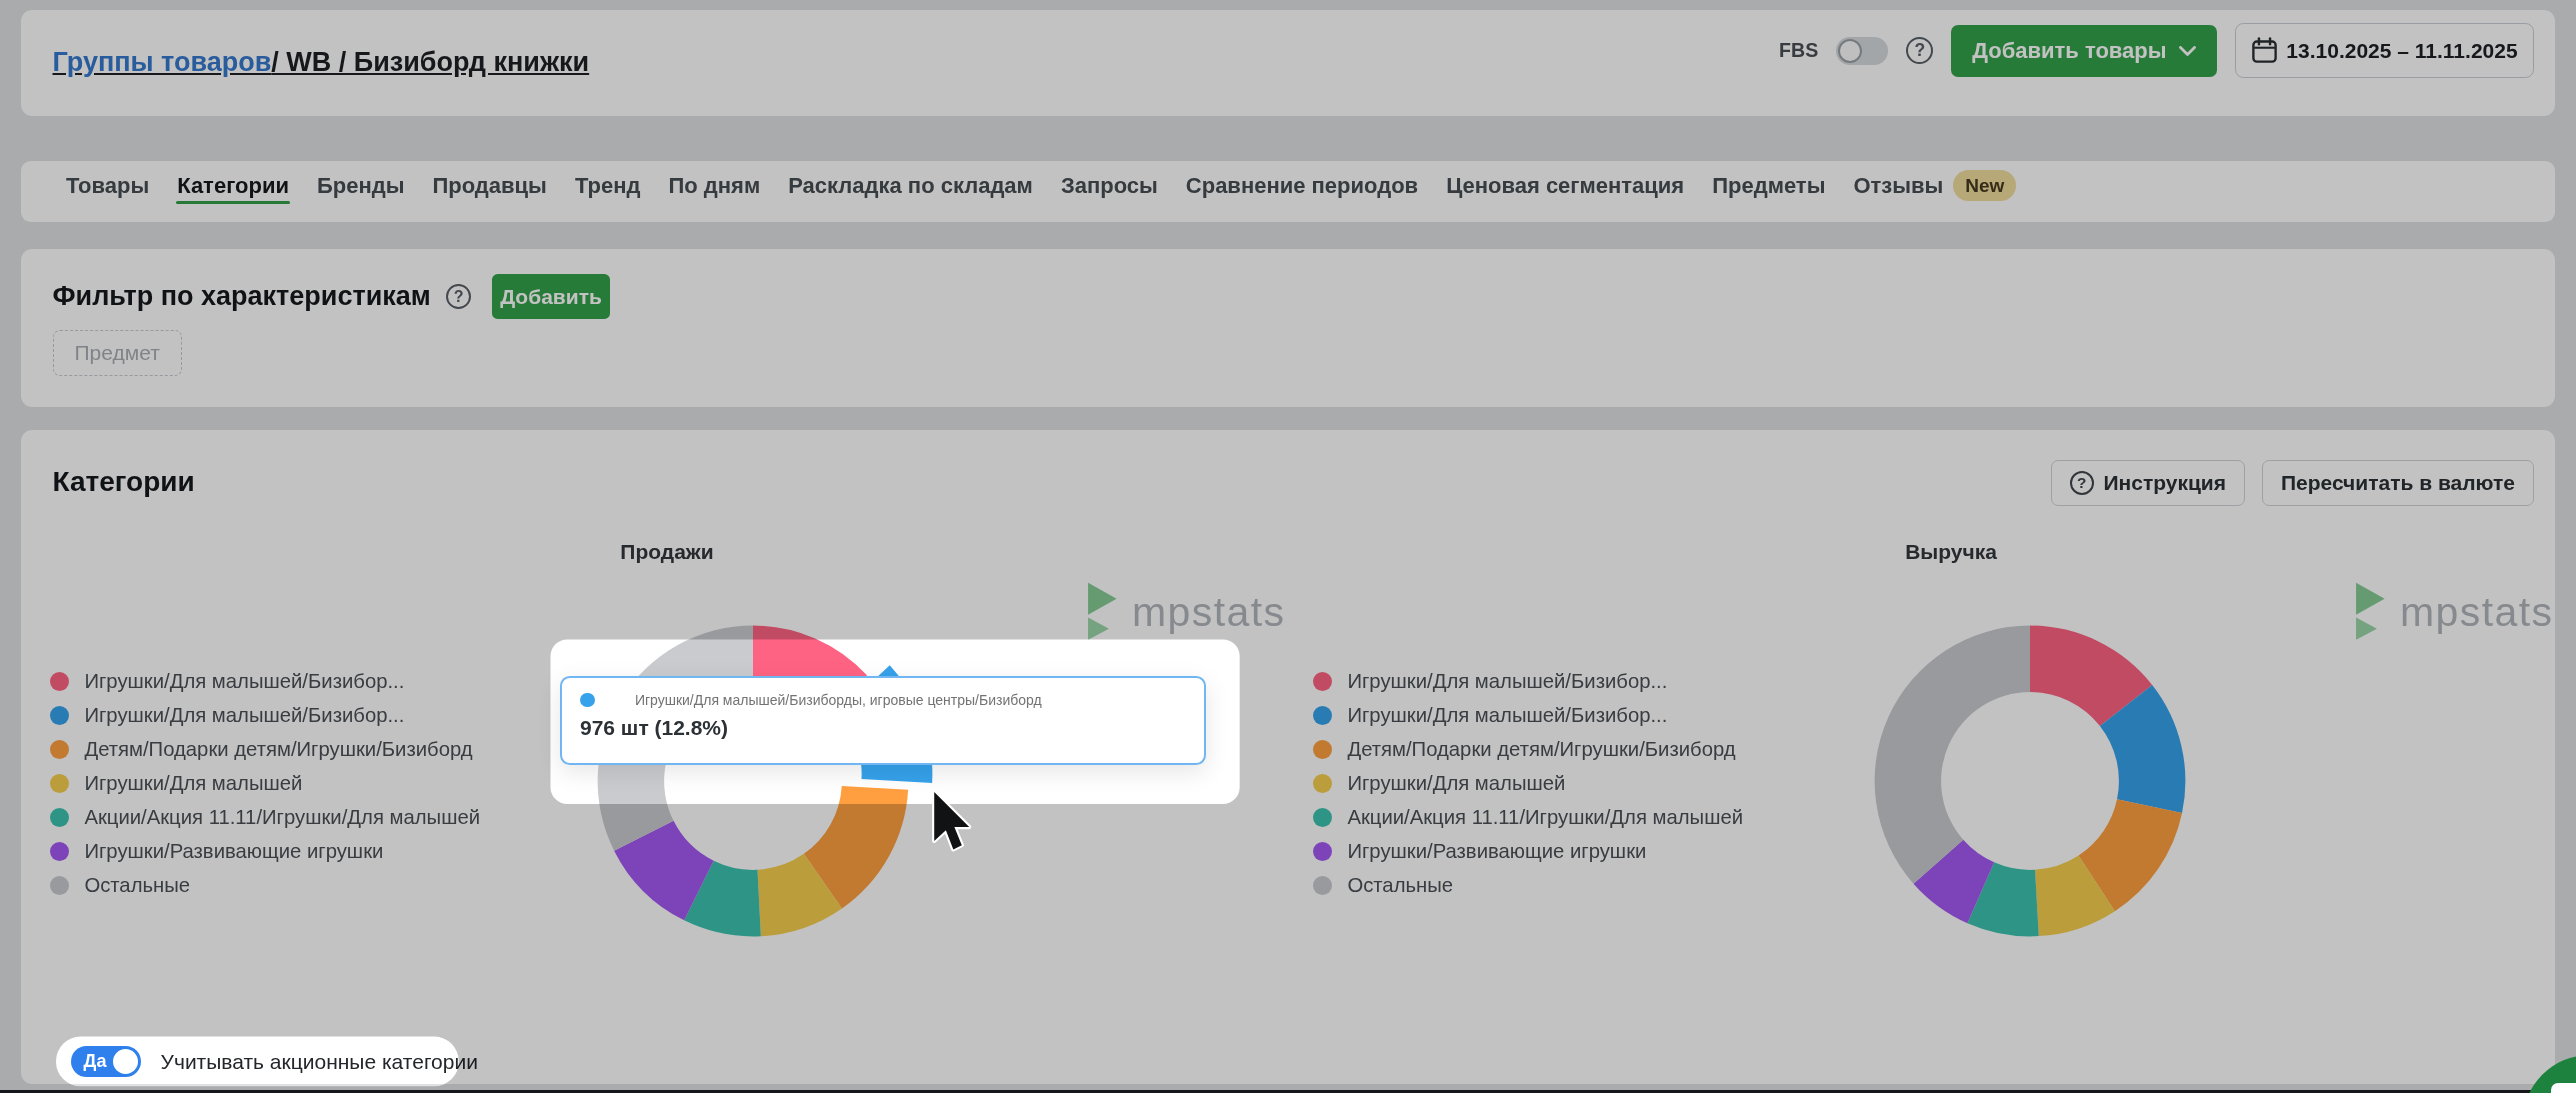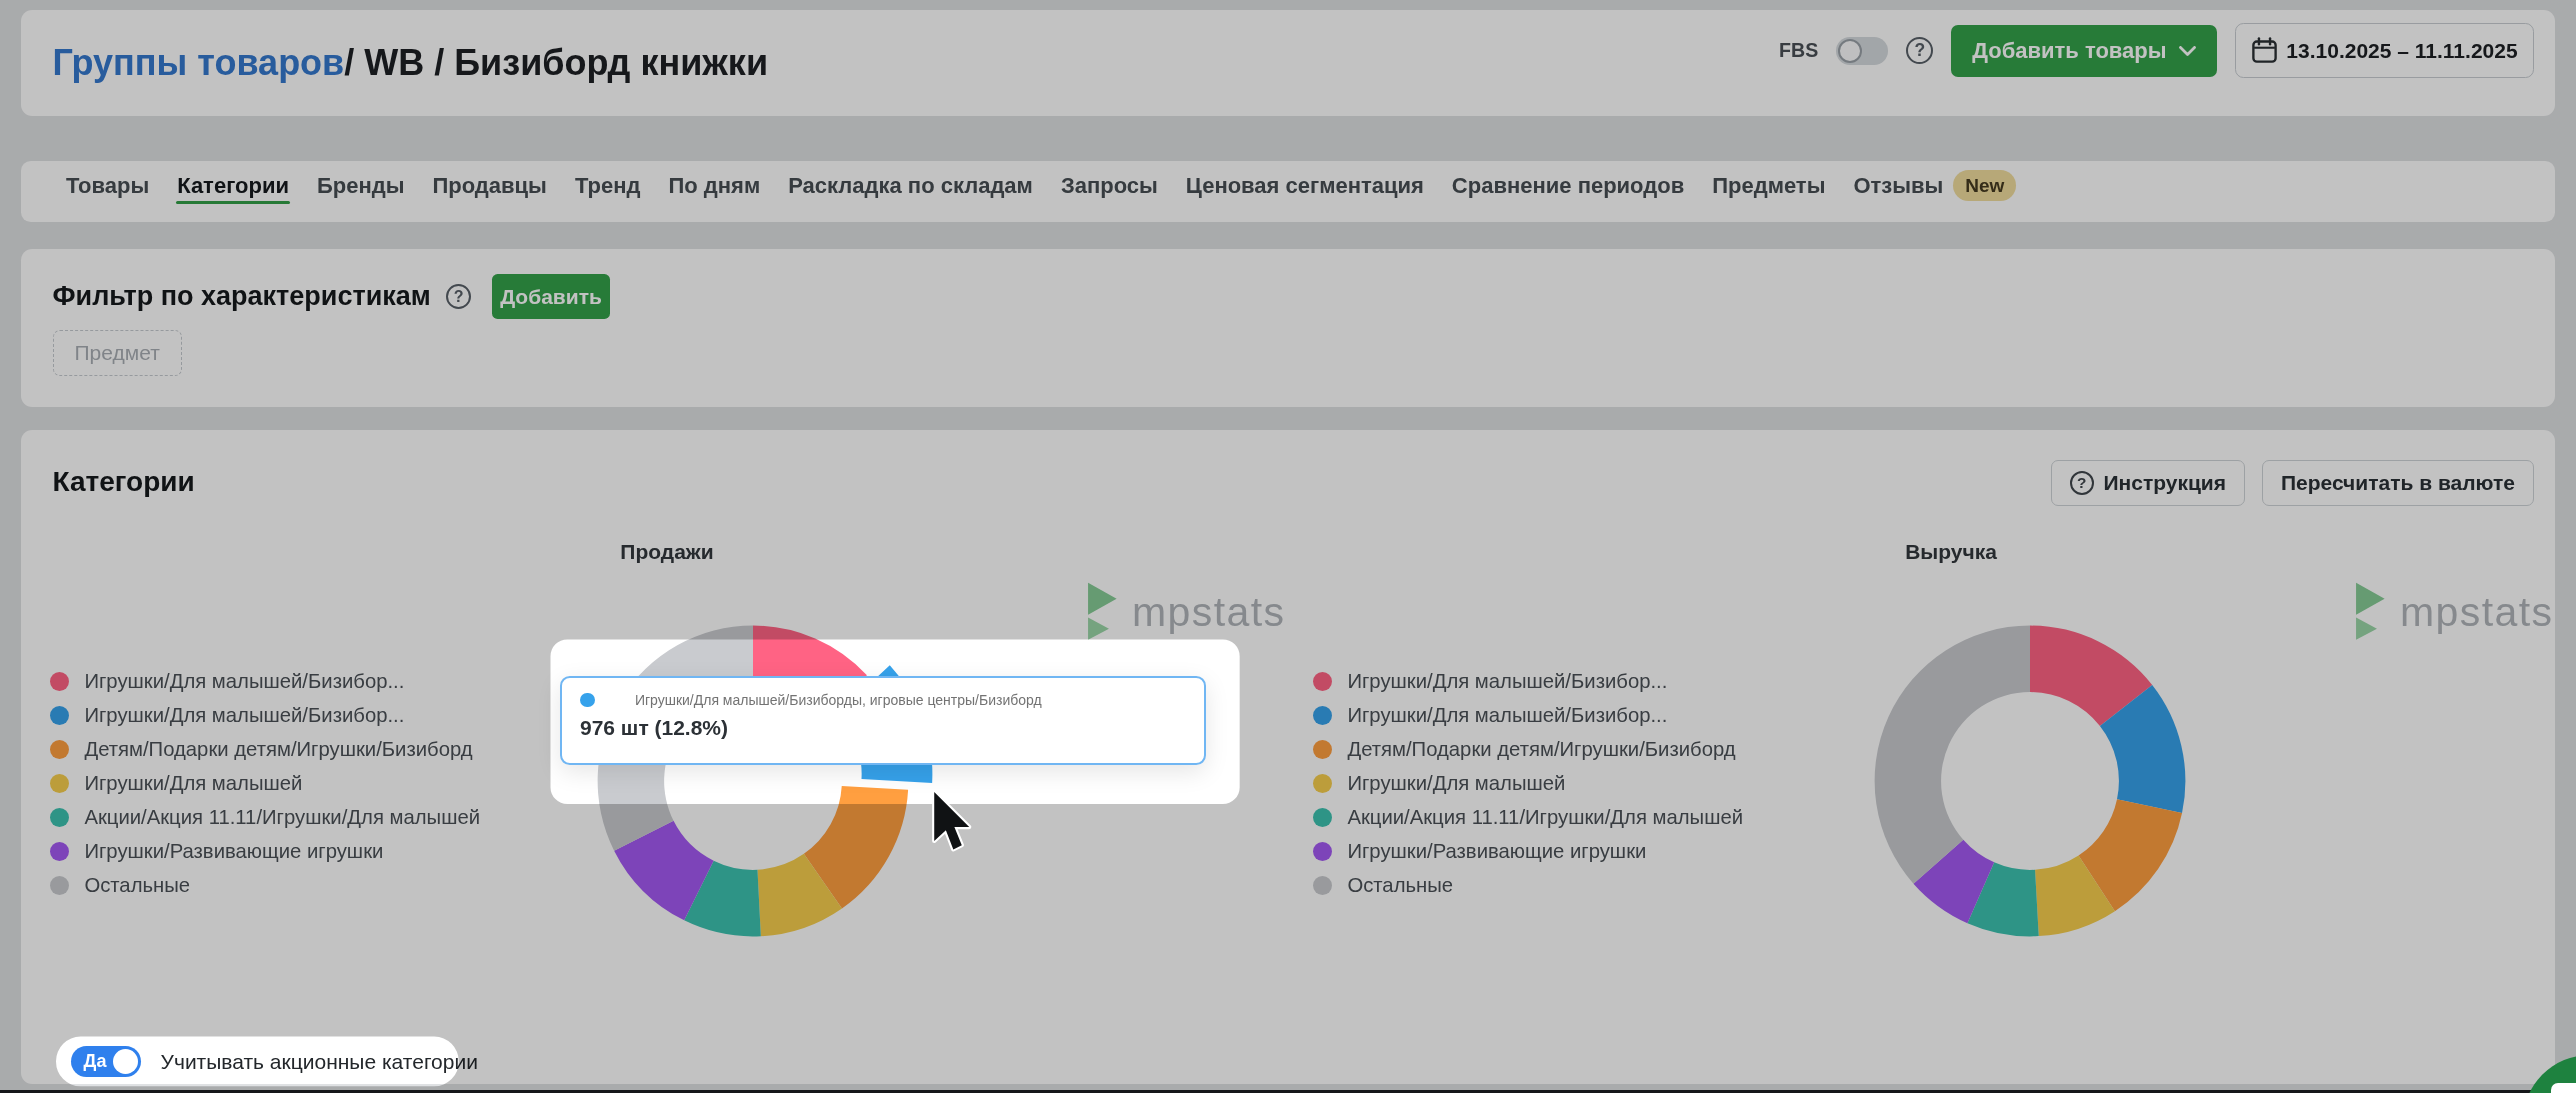--- a/index.html
+++ b/index.html
@@ -2,21 +2,21 @@
 <html style="font-size:11.2px"><head>
 <meta charset="utf-8">
 <style>
   html,body{margin:0;padding:0;}
   body{font-family:"Liberation Sans",sans-serif;background:#dfe1e3;}
   .page{position:relative;width:2576px;height:1094px;overflow:hidden;background:#dfe1e3;}
   .card{position:absolute;background:#fff;border-radius:11.2px;}
   
   .top-card{left:21px;top:9.8px;width:2534px;height:106px;}
   .breadcrumb{position:absolute;left:31.5px;top:0;height:106px;display:flex;align-items:center;
-    font-size:36px;font-weight:700;color:#1d2024;white-space:nowrap;}
+    font-size:27px;font-weight:700;color:#1d2024;white-space:nowrap;text-decoration:underline;}
   .breadcrumb .link{color:#3579cf;cursor:pointer;}
   .top-controls{position:absolute;right:21px;top:0;height:82px;display:flex;align-items:center;gap:18px;}
   .fbs-label{font-size:19.6px;font-weight:600;color:#4a5056;}
   .toggle-off{position:relative;width:52px;height:28px;border-radius:14px;background:#d5dade;flex:0 0 auto;}
   .toggle-off .knob{position:absolute;left:2.1px;top:2.1px;width:24px;height:24px;border-radius:50%;
     background:#fbfcfd;border:2.1px solid #9aa1a8;box-sizing:border-box;}
   .qicon{width:27px;height:27px;border-radius:50%;border:2.1px solid #596068;color:#596068;
     display:flex;align-items:center;justify-content:center;font-size:17.5px;font-weight:700;box-sizing:border-box;flex:0 0 auto;}
   .btn-green-lg{display:flex;align-items:center;gap:12.6px;height:52px;padding:0 21px;border-radius:7px;
     background:#34a24a;color:#fff;font-size:22px;font-weight:700;cursor:pointer;white-space:nowrap;}
@@ -132,24 +132,24 @@
     <div class="tab">
         <span>По дням</span>
       </div>
     <div class="tab">
         <span>Раскладка по складам</span>
       </div>
     <div class="tab">
         <span>Запросы</span>
       </div>
     <div class="tab">
+        <span>Сравнение периодов</span>
+      </div>
+    <div class="tab">
         <span>Ценовая сегментация</span>
-      </div>
-    <div class="tab">
-        <span>Сравнение периодов</span>
       </div>
     <div class="tab">
         <span>Предметы</span>
       </div>
     <div class="tab">
       <span>Отзывы</span>
       <span class="badge-new">New</span>
     </div>
   </div>
 

